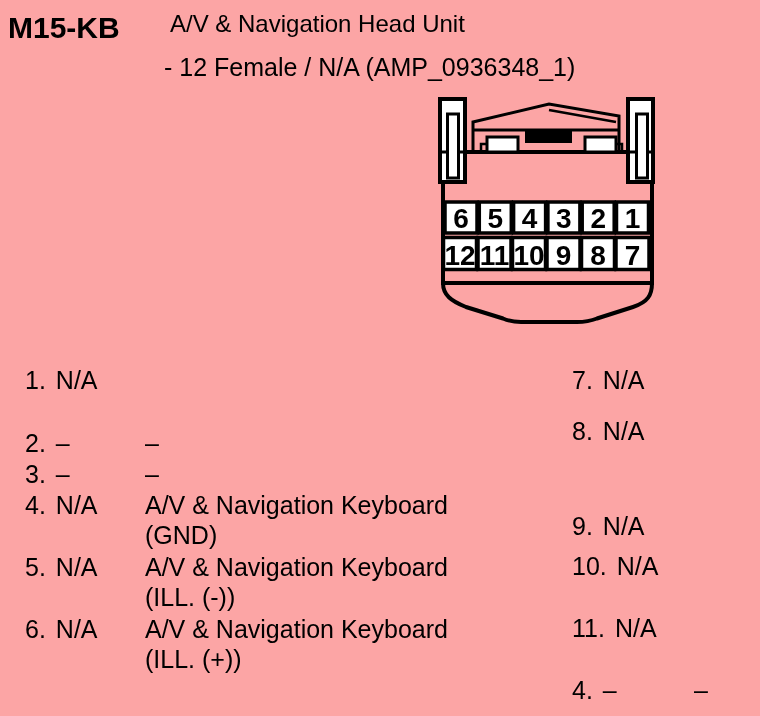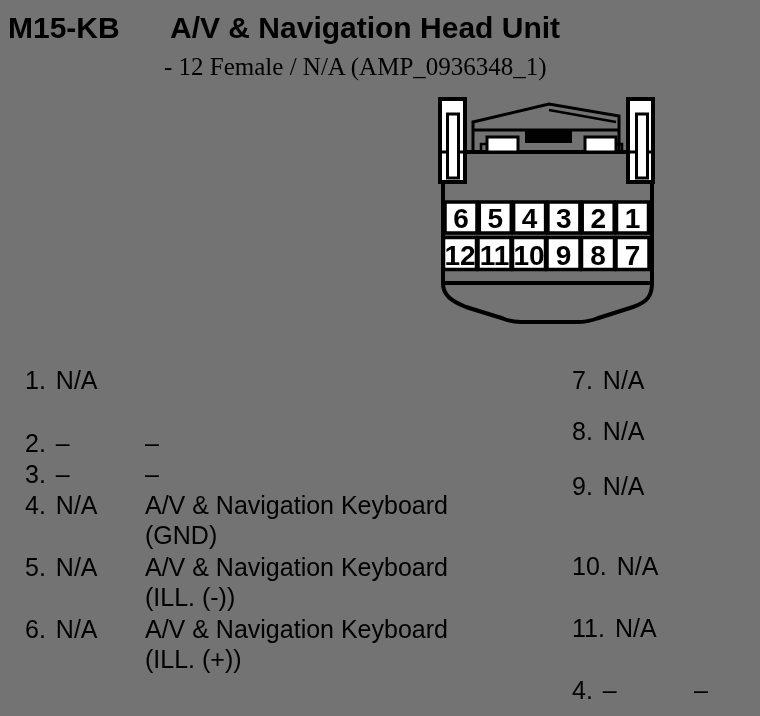--- a/index.html
+++ b/index.html
@@ -1,22 +1,22 @@
 <!DOCTYPE html>
 <html><head>
 <meta charset="utf-8">
 <style>
   html,body{margin:0;padding:0;background:#fff;}
   .page{
-    position:relative;width:760px;height:716px;background:#737373;
+    position:relative;width:760px;height:716px;background:#fca5a5;
     font-family:"Liberation Sans",sans-serif;color:#000;overflow:hidden;
   }
   .hdr-code{position:absolute;left:8px;top:11px;font-size:30px;font-weight:bold;line-height:1.1;}
-  .hdr-title{position:absolute;left:170px;top:11px;font-size:30px;font-weight:bold;line-height:1.1;}
-  .hdr-sub{position:absolute;left:164px;top:53px;font-size:25px;line-height:1.15;font-family:Liberation Serif, serif;}
+  .hdr-title{position:absolute;left:170px;top:11px;font-size:24px;font-weight:normal;line-height:1.1;}
+  .hdr-sub{position:absolute;left:164px;top:53px;font-size:25px;line-height:1.15;}
   .connector-svg{position:absolute;left:430px;top:92px;width:236px;height:242px;}
   .pin-row{position:absolute;font-size:25px;line-height:30px;white-space:nowrap;}
   .pin-row .num{display:inline-block;margin-right:10px;}
   .pin-row .desc{position:absolute;top:0;left:120px;}
   .pin-row.right .desc{left:122px;}
   .dline{display:block;}
 </style>
 </head>
 <body>
 
@@ -127,21 +127,21 @@
   </div>
 
   <div class="pin-row right" style="left:572px;top:365px">
     <span class="num">7.</span><span class="val">N/A</span>
     <span class="desc"></span>
   </div>
   <div class="pin-row right" style="left:572px;top:416px">
     <span class="num">8.</span><span class="val">N/A</span>
     <span class="desc"></span>
   </div>
-  <div class="pin-row right" style="left:572px;top:471px">
+  <div class="pin-row right" style="left:572px;top:511px">
     <span class="num">9.</span><span class="val">N/A</span>
     <span class="desc"></span>
   </div>
   <div class="pin-row right" style="left:572px;top:551px">
     <span class="num">10.</span><span class="val">N/A</span>
     <span class="desc"></span>
   </div>
   <div class="pin-row right" style="left:572px;top:613px">
     <span class="num">11.</span><span class="val">N/A</span>
     <span class="desc"></span>

